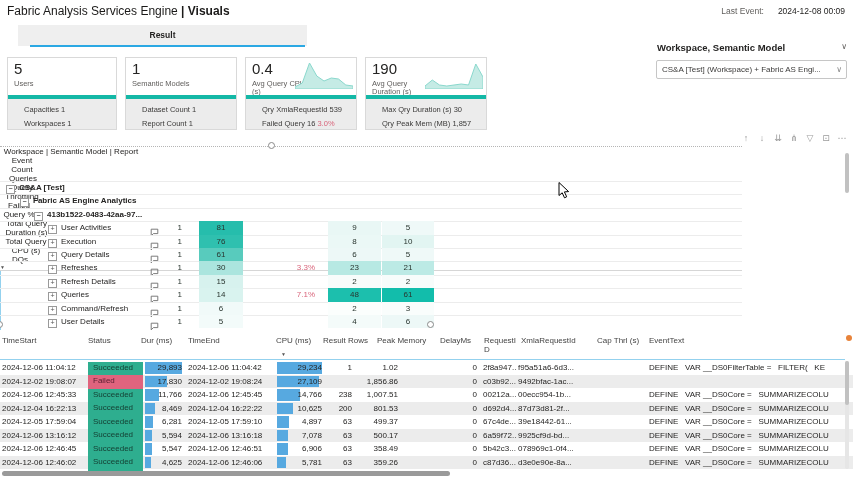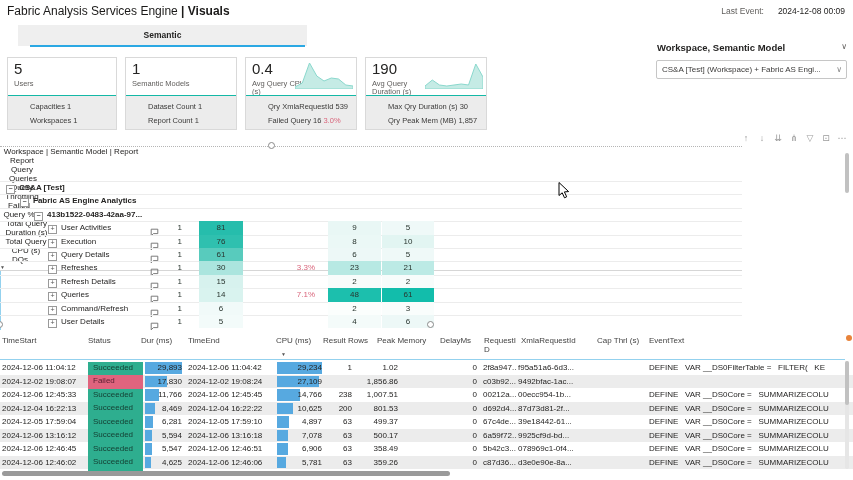--- a/index.html
+++ b/index.html
@@ -15,22 +15,22 @@
   
   #tab{left:18px;top:25px;width:289px;height:21px;background:#efefef;text-align:center;
        font-size:8.5px;font-weight:bold;line-height:21px;color:#252423;cursor:pointer;}
   #tab-underline{left:30px;top:45px;width:275px;height:2px;background:#2ba8e3;}
   
   .card{position:absolute;top:57px;height:73px;border:1px solid #d9d9d9;background:#fff;box-sizing:border-box;}
   .card .top{position:relative;height:37px;}
   .card .num{position:absolute;left:6px;top:2px;font-size:15px;color:#252423;}
   .card .lbl{position:absolute;left:6px;top:22px;font-size:7.5px;color:#605e5c;width:58px;line-height:8px;}
   .card svg.spark{position:absolute;right:3px;top:4px;}
-  .card .bot{position:absolute;left:0;right:0;top:37px;bottom:0;background:#ececec;border-top:1px solid #14b8a6;
-             font-size:7.5px;color:#3b3a39;padding:5px 0 0 22px;box-sizing:border-box;}
+  .card .bot{position:absolute;left:0;right:0;top:37px;bottom:0;background:#ececec;border-top:4px solid #14b8a6;
+             font-size:7.5px;color:#3b3a39;padding:5px 0 0 16px;box-sizing:border-box;}
   .card .bot div{height:14px;line-height:12px;white-space:nowrap;overflow:hidden;}
   
   #slicer-title{left:657px;top:42px;width:190px;font-size:9.5px;font-weight:bold;color:#252423;}
   #slicer-title .chev{float:right;color:#605e5c;font-weight:normal;font-size:8px;}
   #slicer-box{left:656px;top:60px;width:191px;height:19px;border:1px solid #c6c6c6;border-radius:2px;
               background:#fff;box-sizing:border-box;font-size:8px;color:#3b3a39;line-height:17px;
               padding:0 14px 0 5px;cursor:pointer;}
   #slicer-box .chev{position:absolute;right:4px;top:0;color:#888;font-size:8px;}
   
   .dotline{border-top:1px dotted #b5b5b5;height:0;}
@@ -58,21 +58,21 @@
   svg,span,div{-webkit-user-select:none;user-select:none;}
 </style>
 </head>
 <body>
 
 <div id="stage">
 
   <div class="abs nowrap" id="page-title"><span>Fabric Analysis Services Engine </span><b>| Visuals</b></div>
   <div class="abs nowrap" id="last-event"><span class="lbl">Last Event:</span><span>2024-12-08 00:09</span></div>
 
-  <div class="abs" id="tab">Semantic</div>
+  <div class="abs" id="tab">Result</div>
   <div class="abs" id="tab-underline"></div>
 
   <div id="cards-row">
       <div class="card" style="left: 7px; width: 110px;">
         <div class="top">
           <div class="num nowrap">5</div>
           <div class="lbl">Users</div>
         </div>
         <div class="bot">
           <div><span>Capacities 1</span></div>
@@ -121,21 +121,21 @@
   <div class="abs nowrap" id="slicer-box"><span>CS&amp;A [Test] (Workspace) + Fabric AS Engi...</span><span class="chev">∨</span></div>
 
   <div class="abs dotline" style="left:0;top:146px;width:742px;"></div>
   <div class="abs vh-icons" id="vh-icons"><span>↑</span><span>↓</span><span>⇊</span><span>⋔</span><span>▽</span><span>⊡</span><span>⋯</span></div>
   <div class="abs handle" style="left:268px;top:142px;"></div>
   <div class="abs handle" style="left:427px;top:321px;"></div>
   <div class="abs handle" style="left:-4px;top:321px;"></div>
 
   <div class="abs" id="matrix" style="left:0;top:147px;width:853px;height:183px;overflow:hidden;">
       <div class="mx-head" style="left: 4px; top: 3px; width: 142px;">Workspace | Semantic Model | Report</div>
-      <div class="mx-head" style="left: 159px; top: 3px; width: 44px;">Report Query</div>
+      <div class="mx-head" style="left: 159px; top: 3px; width: 44px;">Event Count</div>
       <div class="mx-head" style="left: 198px; top: 3px; width: 46px;">Queries</div>
       <div class="mx-head" style="left: 244px; top: 3px; width: 44px;">Query Throttling</div>
       <div class="mx-head" style="left: 284px; top: 3px; width: 38px;">Failed Query %</div>
       <div class="mx-head" style="left: 328px; top: 3px; width: 53px;">Total Query Duration (s)</div>
       <div class="mx-head" style="left: 383px; top: 3px; width: 52px;">Total Query CPU (s)</div>
       <div class="mx-head" style="left: 462px; top: 3px; width: 40px;">DQs</div>
       <div class="sort-tri" style="left: 178px; top: 23px;">▼</div>
       <div style="left: 0px; top: 31px; width: 742px; height: 0px; border-top: 1px solid rgb(214, 214, 214);"></div>
       <div style="left: 147px; top: 0px; width: 0px; height: 183px; border-left: 1px solid rgb(147, 209, 238);"></div>
       <div style="position: absolute; left: 0px; top: 34px; width: 742px; height: 13.4px;">

